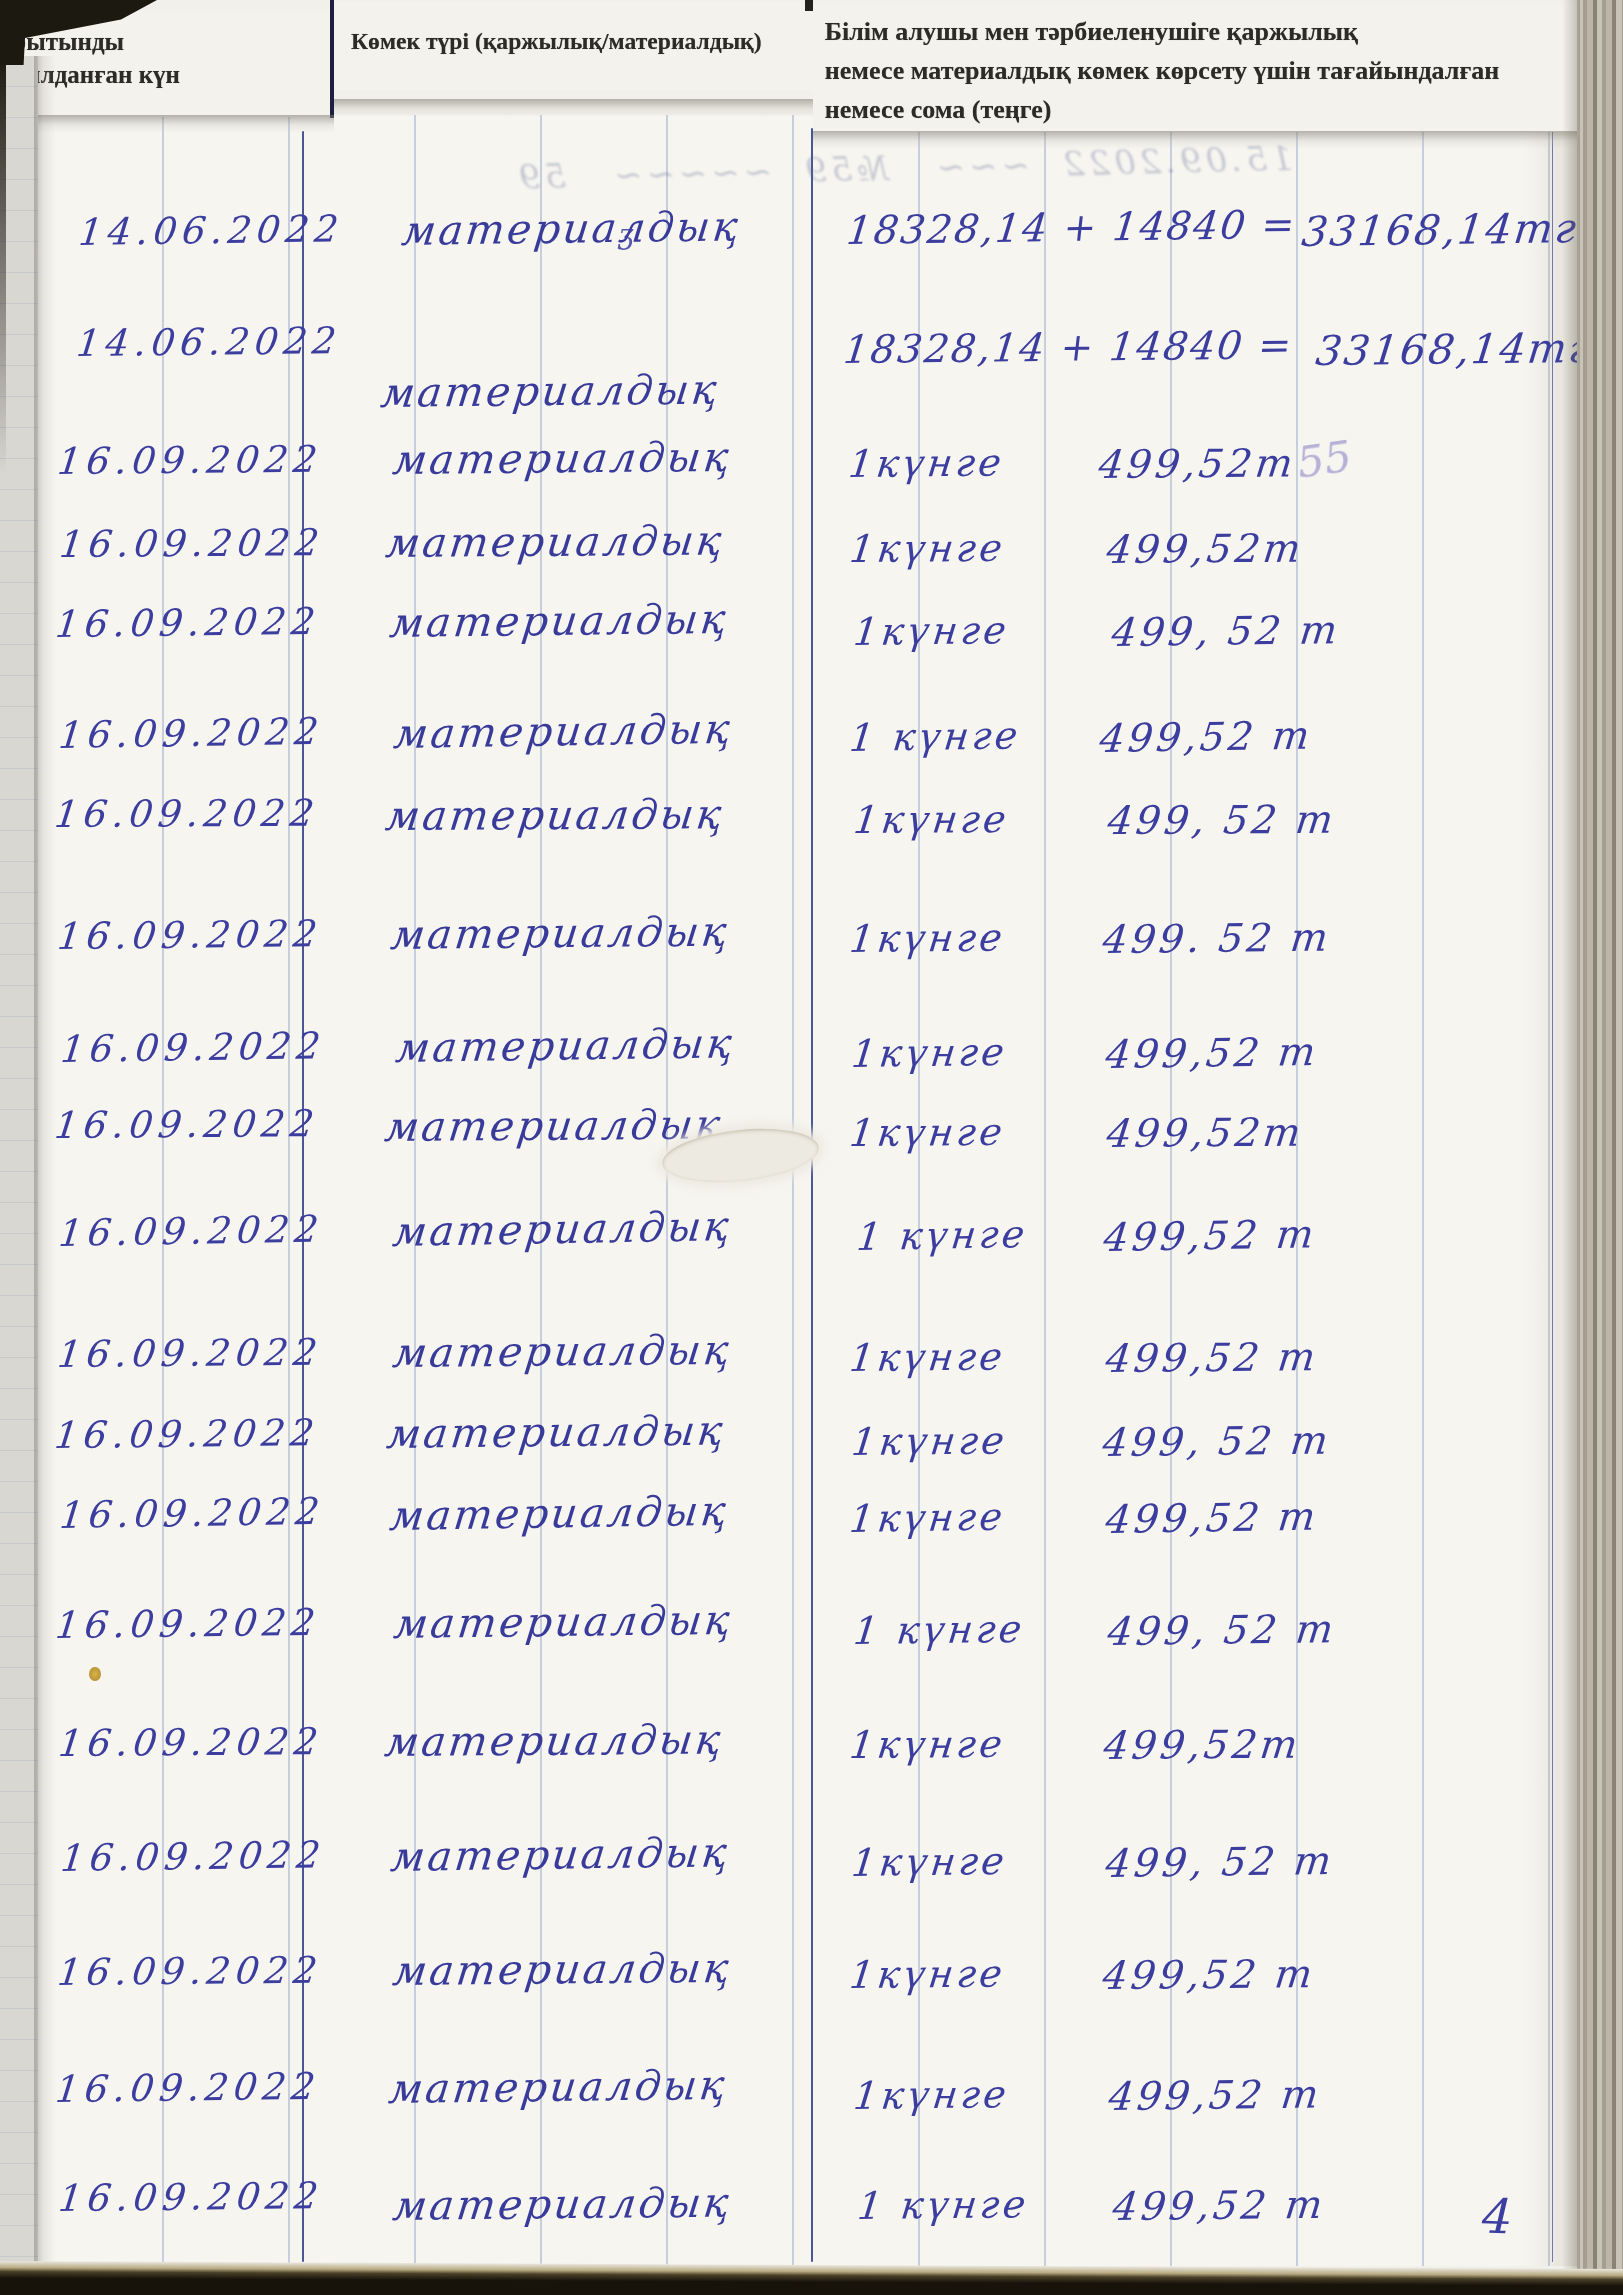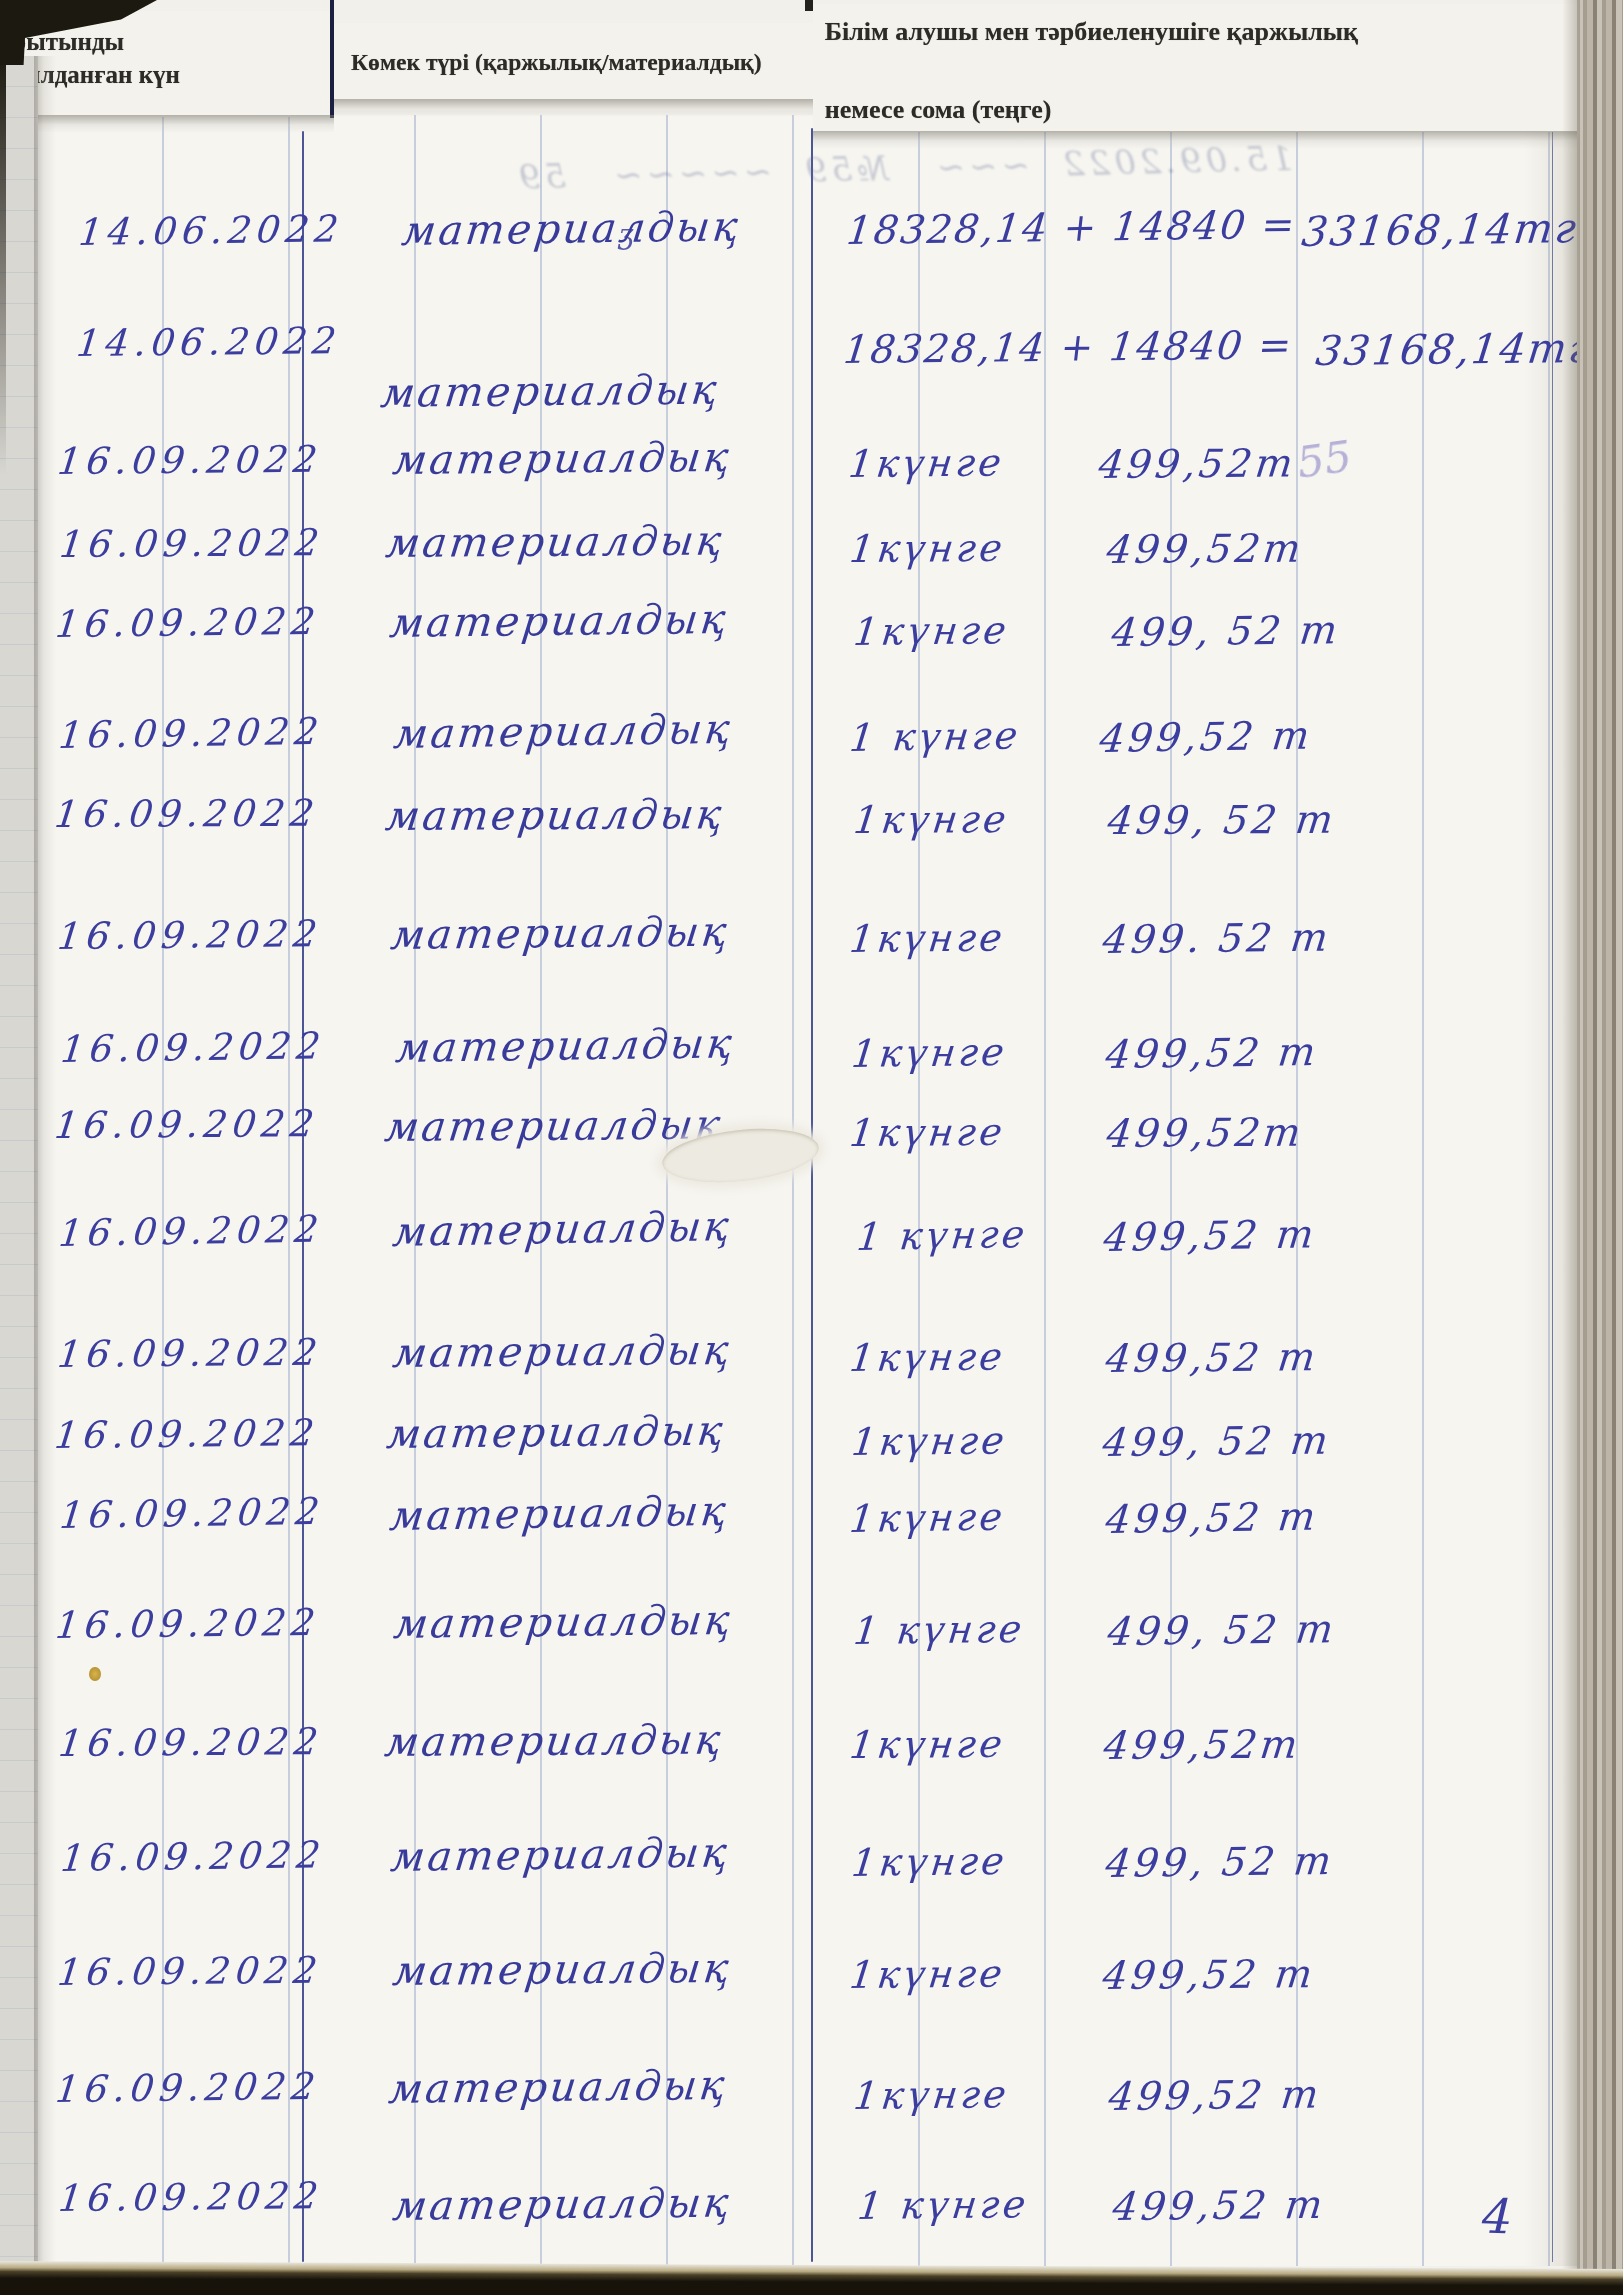--- a/index.html
+++ b/index.html
@@ -38,21 +38,21 @@
   .rule.v2{left:811px;top:128px;height:2134px;}
   .rule.v3{left:1552px;top:131px;height:2131px;width:1.3px;opacity:.65;}
 
   
   .hlabel{position:absolute;background:#f4f2ec;color:#2d2b26;font-weight:bold;
         text-shadow:0 0 0.7px rgba(45,43,38,.55);}
   .hl-left{left:0;top:10.5px;width:331px;height:106px;font-size:25px;line-height:1.32;
         padding-top:14.4px;box-sizing:border-box;}
   .hl-left .in{display:block;margin-left:-18.3px;}
   .hdiv{position:absolute;left:330px;top:0;width:3.9px;height:118px;background:#1c2040;}
-  .hl-mid{left:334px;top:23px;width:479px;height:88px;font-size:23.6px;
+  .hl-mid{left:334px;top:2px;width:479px;height:88px;font-size:23.6px;
         padding:26px 0 0 17px;box-sizing:border-box;}
   .hl-right{left:813px;top:3.9px;width:769px;height:128px;font-size:26px;line-height:1.5;
         padding:7.9px 0 0 11.8px;box-sizing:border-box;}
   .hshadow{position:absolute;height:18.3px;background:linear-gradient(to bottom,rgba(125,122,112,.55),rgba(190,187,178,.25) 55%,transparent);}
   .hs1{left:0;top:115px;width:334px;}
   .hs2{left:334px;top:99px;width:479px;}
   .hs3{left:813px;top:131px;width:769px;}
 
   
   .hw{position:absolute;font-family:"DejaVu Serif",serif;font-style:italic;color:#3b3e9e;
@@ -189,21 +189,21 @@
   <div class="hlabel hl-left">
     <span class="in">Қорытынды</span>
     <span class="in">қабылданған күн</span>
   </div>
   <div class="hdiv"></div>
   <div class="hlabel hl-mid">
     <span>Көмек түрі (қаржылық/материалдық)</span>
   </div>
   <div class="hlabel hl-right">
     <span>Білім алушы мен тәрбиеленушіге қаржылық</span><br>
-    <br>
+    <span>немесе материалдық көмек көрсету үшін тағайындалған</span><br>
     <span>немесе сома (теңге)</span>
   </div>
   <div class="hshadow hs1"></div>
   <div class="hshadow hs2"></div>
   <div class="hshadow hs3"></div>
 
   <div class="pagenum">4</div>
 
   <div class="left-edge"></div>
   <div class="left-crease"></div>

